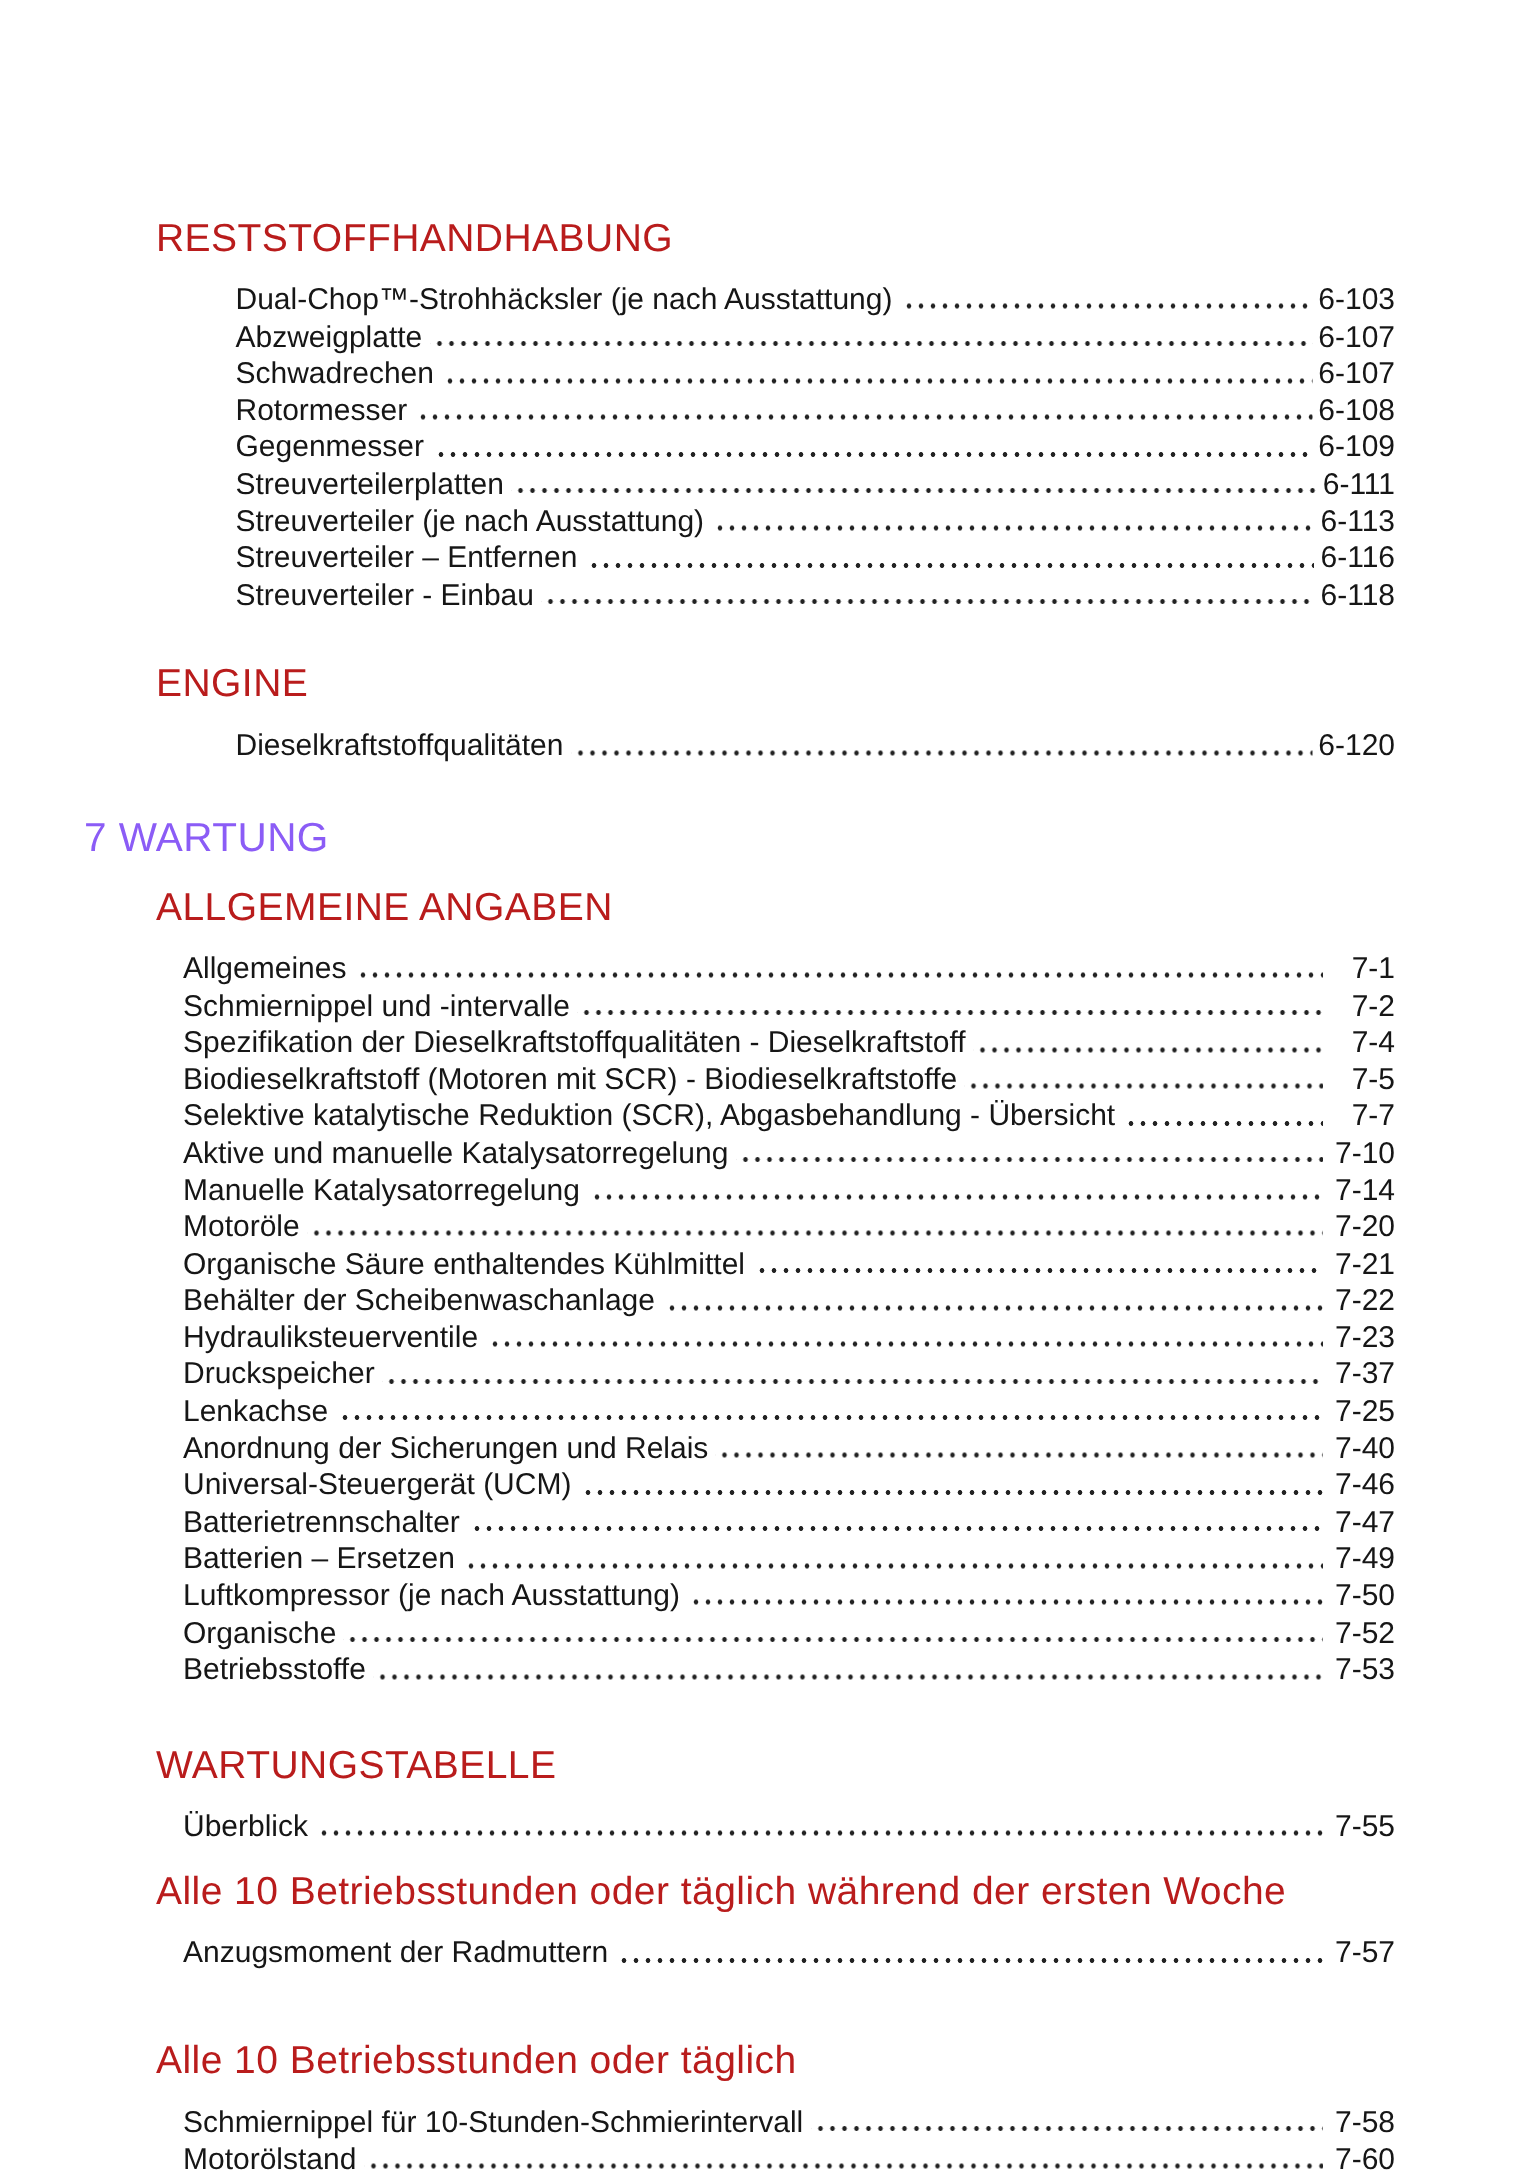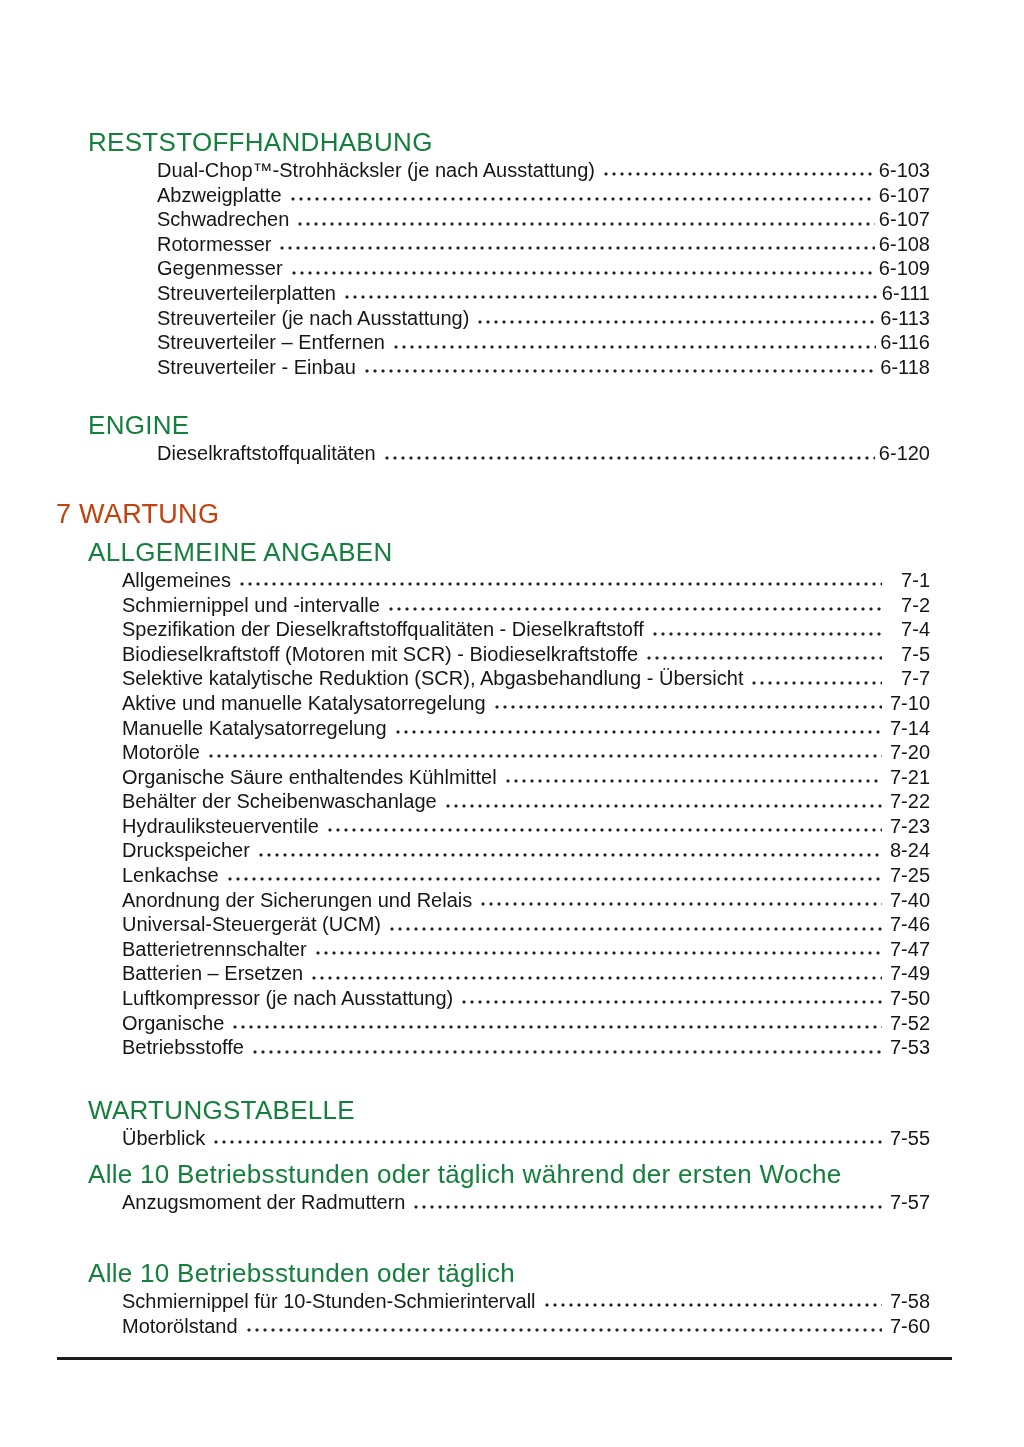--- a/index.html
+++ b/index.html
@@ -15,32 +15,32 @@
     position: absolute; inset: 0;
     padding: 128px 94px 0 88px;
     box-sizing: border-box;
   }
   .sec { margin: 0; }
   .sec-title {
     font-size: 26px;
     line-height: 28px;
     font-weight: 400;
     letter-spacing: 0.3px;
-    margin: 0;
+    margin: 16px;
     white-space: nowrap;
-    color: #15803d;
+    color: #b91c1c;
   }
   .chapter-title {
     font-size: 27px;
     line-height: 32px;
     font-weight: 400;
     letter-spacing: 0.3px;
     margin: 32px 0 0 -32px;
     white-space: nowrap;
-    color: #c2410c;
+    color: #8b5cf6;
   }
   .entries { margin: 2px 0 0 0; }
   .entries.lvl-c6 { margin-left: 69px; }   
   .entries.lvl-c7 { margin-left: 34px; }   
   .row {
     display: flex;
     line-height: 24.6px;
     font-size: 20px;
   }
   .lbl { white-space: nowrap; }
@@ -193,21 +193,21 @@
           <span class="pg">7-22</span>
         </div>
       <div class="row">
           <span class="lbl">Hydrauliksteuerventile</span>
           <span class="dots"></span>
           <span class="pg">7-23</span>
         </div>
       <div class="row">
           <span class="lbl">Druckspeicher</span>
           <span class="dots"></span>
-          <span class="pg">8-24</span>
+          <span class="pg">7-37</span>
         </div>
       <div class="row">
           <span class="lbl">Lenkachse</span>
           <span class="dots"></span>
           <span class="pg">7-25</span>
         </div>
       <div class="row">
           <span class="lbl">Anordnung der Sicherungen und Relais</span>
           <span class="dots"></span>
           <span class="pg">7-40</span>

